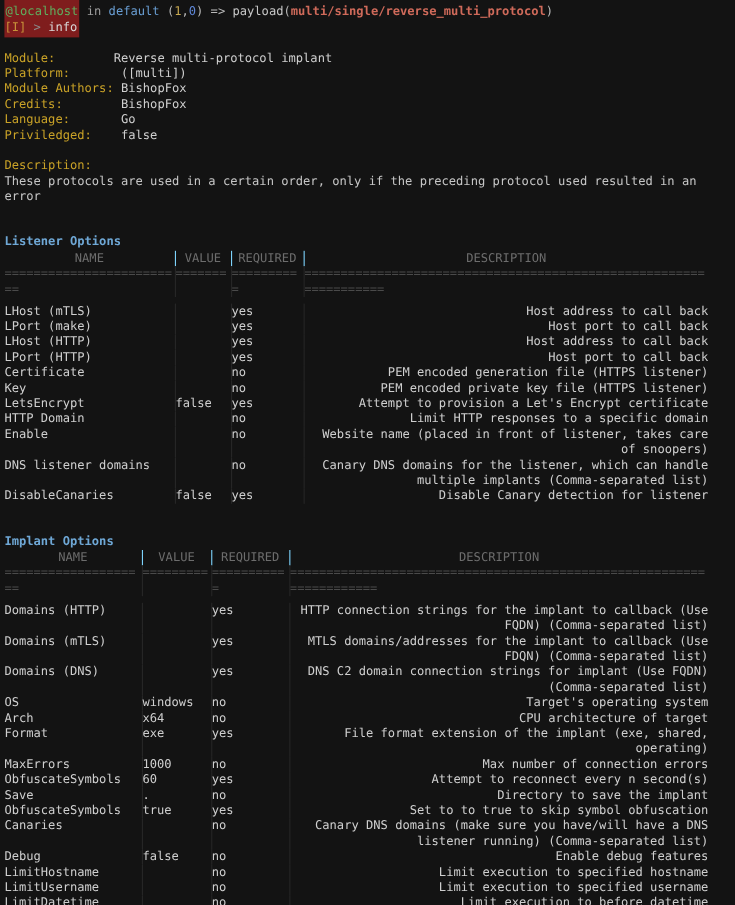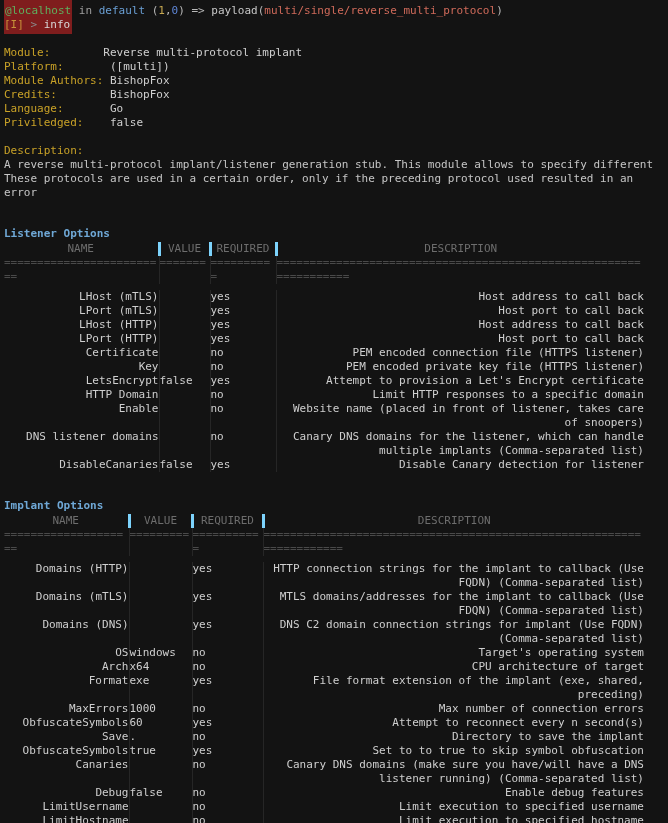--- a/index.html
+++ b/index.html
@@ -27,21 +27,21 @@
   .blank { height: 14px; }
 
   
   .host      { color: #5faf5f; background: #7f1d1d; padding: 17px 1px; }
   .dim       { color: #9e9e9e; }
   .ctx       { color: #6a9fd4; }
   .num-y     { color: #c8a951; }
   .num-b     { color: #5f87d7; }
   .arrow     { color: #b9b9b9; }
   .cmdword   { color: #c7c7c7; }
-  .payload   { color: #cf6a5a; font-weight: normal; }
+  .payload   { color: #cf6a5a; font-weight: bold; }
   .paren     { color: #b9b9b9; }
   .info-tag  { color: #c8923a; }
   .gt        { color: #8a8a8a; }
   .cmd       { color: #d8d8d8; }
 
   
   .ilabel { color: #c9a227; }
   .ival   { color: #cfcfcf; }
 
   
@@ -71,39 +71,39 @@
     vertical-align: top;
     font-weight: normal;
     white-space: pre-wrap;
     overflow-wrap: break-word;
   }
   th.colhead {
     color: #6d6d6d;
     text-align: center;
     height: 14px;
     line-height: 14px;
-    border-right: 3px solid #7dd3fc;
+    border-right: 1px solid #7dd3fc;
   }
   th.colhead.last { border-right: none; }
   td.sep {
     color: #4a4a4a;
     height: 14px;
     line-height: 14px;
     overflow: hidden;
     white-space: nowrap;
     border-right: 1px solid #262626;
   }
   td.sep.last { border-right: none; }
   td.cell {
     color: #cfcfcf;
     border-right: 1px solid #262626;
     padding-bottom: 0;
   }
   td.cell.last { border-right: none; text-align: right; }
-  td.cname { padding-left: 14px; text-align: right; }
+  td.cname { padding-left: 14px; }
   td.cval  { padding-left: 9px; }
   td.creq  { padding-left: 9px; }
   td.cdesc { padding-left: 9px; }
   tr.rowgap td { height: 6px; line-height: 6px; font-size: 1px; }
 </style>
 </head>
 <body>
 
 <div class="term">
 
@@ -119,21 +119,20 @@
     <div class="line"><span class="ilabel">Module Authors:</span><span> </span><span class="ival">BishopFox</span></div>
     <div class="line"><span class="ilabel">Credits:</span><span>        </span><span class="ival">BishopFox</span></div>
     <div class="line"><span class="ilabel">Language:</span><span>       </span><span class="ival">Go</span></div>
     <div class="line"><span class="ilabel">Priviledged:</span><span>    </span><span class="ival">false</span></div>
   </div>
 
   <div class="blank"></div>
 
   <div>
     <div class="line"><span class="desc-label">Description:</span></div>
-    <div class="line desc-text">A reverse multi-protocol implant/listener generation stub. This module allows to specify different</div>
     <div class="line desc-text">These protocols are used in a certain order, only if the preceding protocol used resulted in an</div>
     <div class="line desc-text">error</div>
   </div>
 
   <div class="blank"></div>
 
   <div class="section">Listener Options</div>
 
   <table class="opts" style="width:640px;">
     <colgroup>
@@ -163,42 +162,42 @@
           <td></td>
           <td class="last"></td>
         </tr>
     <tr>
           <td class="cell cname">LHost (mTLS)</td>
           <td class="cell cval"></td>
           <td class="cell creq">yes</td>
           <td class="cell cdesc last">Host address to call back</td>
         </tr>
         <tr>
-          <td class="cell cname">LPort (mTLS)</td>
+          <td class="cell cname">LPort (make)</td>
           <td class="cell cval"></td>
           <td class="cell creq">yes</td>
           <td class="cell cdesc last">Host port to call back</td>
         </tr>
         <tr>
           <td class="cell cname">LHost (HTTP)</td>
           <td class="cell cval"></td>
           <td class="cell creq">yes</td>
           <td class="cell cdesc last">Host address to call back</td>
         </tr>
         <tr>
           <td class="cell cname">LPort (HTTP)</td>
           <td class="cell cval"></td>
           <td class="cell creq">yes</td>
           <td class="cell cdesc last">Host port to call back</td>
         </tr>
         <tr>
           <td class="cell cname">Certificate</td>
           <td class="cell cval"></td>
           <td class="cell creq">no</td>
-          <td class="cell cdesc last">PEM encoded connection file (HTTPS listener)</td>
+          <td class="cell cdesc last">PEM encoded generation file (HTTPS listener)</td>
         </tr>
         <tr>
           <td class="cell cname">Key</td>
           <td class="cell cval"></td>
           <td class="cell creq">no</td>
           <td class="cell cdesc last">PEM encoded private key file (HTTPS listener)</td>
         </tr>
         <tr>
           <td class="cell cname">LetsEncrypt</td>
           <td class="cell cval">false</td>
@@ -291,21 +290,21 @@
         <tr>
           <td class="cell cname">Arch</td>
           <td class="cell cval">x64</td>
           <td class="cell creq">no</td>
           <td class="cell cdesc last">CPU architecture of target</td>
         </tr>
         <tr>
           <td class="cell cname">Format</td>
           <td class="cell cval">exe</td>
           <td class="cell creq">yes</td>
-          <td class="cell cdesc last">File format extension of the implant (exe, shared, preceding)</td>
+          <td class="cell cdesc last">File format extension of the implant (exe, shared, operating)</td>
         </tr>
         <tr>
           <td class="cell cname">MaxErrors</td>
           <td class="cell cval">1000</td>
           <td class="cell creq">no</td>
           <td class="cell cdesc last">Max number of connection errors</td>
         </tr>
         <tr>
           <td class="cell cname">ObfuscateSymbols</td>
           <td class="cell cval">60</td>
@@ -330,30 +329,30 @@
           <td class="cell creq">no</td>
           <td class="cell cdesc last">Canary DNS domains (make sure you have/will have a DNS listener running) (Comma-separated list)</td>
         </tr>
         <tr>
           <td class="cell cname">Debug</td>
           <td class="cell cval">false</td>
           <td class="cell creq">no</td>
           <td class="cell cdesc last">Enable debug features</td>
         </tr>
         <tr>
+          <td class="cell cname">LimitHostname</td>
+          <td class="cell cval"></td>
+          <td class="cell creq">no</td>
+          <td class="cell cdesc last">Limit execution to specified hostname</td>
+        </tr>
+        <tr>
           <td class="cell cname">LimitUsername</td>
           <td class="cell cval"></td>
           <td class="cell creq">no</td>
           <td class="cell cdesc last">Limit execution to specified username</td>
-        </tr>
-        <tr>
-          <td class="cell cname">LimitHostname</td>
-          <td class="cell cval"></td>
-          <td class="cell creq">no</td>
-          <td class="cell cdesc last">Limit execution to specified hostname</td>
         </tr>
         <tr>
           <td class="cell cname">LimitDatetime</td>
           <td class="cell cval"></td>
           <td class="cell creq">no</td>
           <td class="cell cdesc last">Limit execution to before datetime</td>
         </tr>
       </tbody>
   </table>
 

